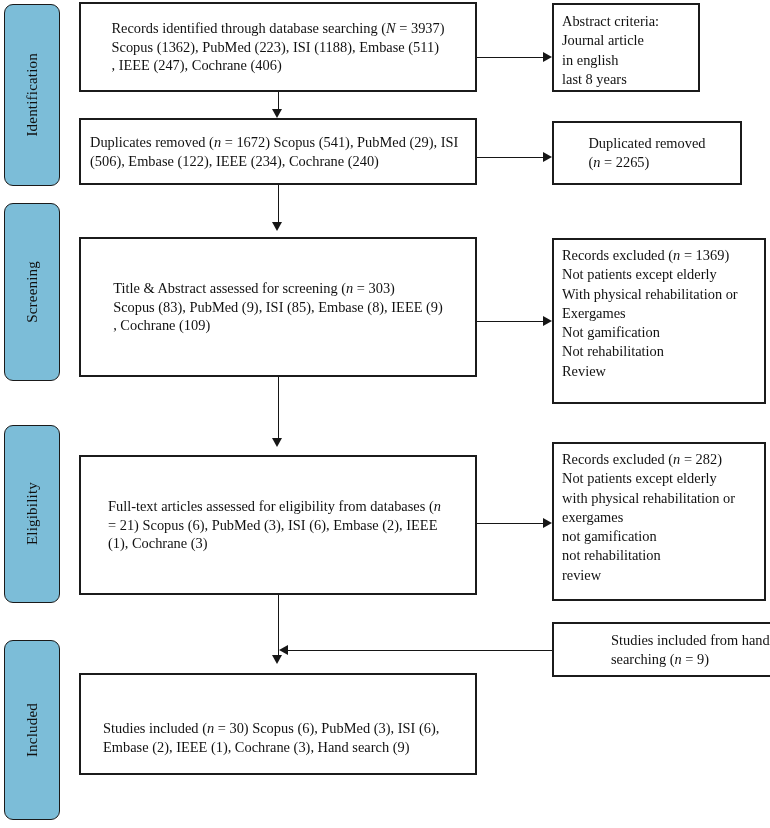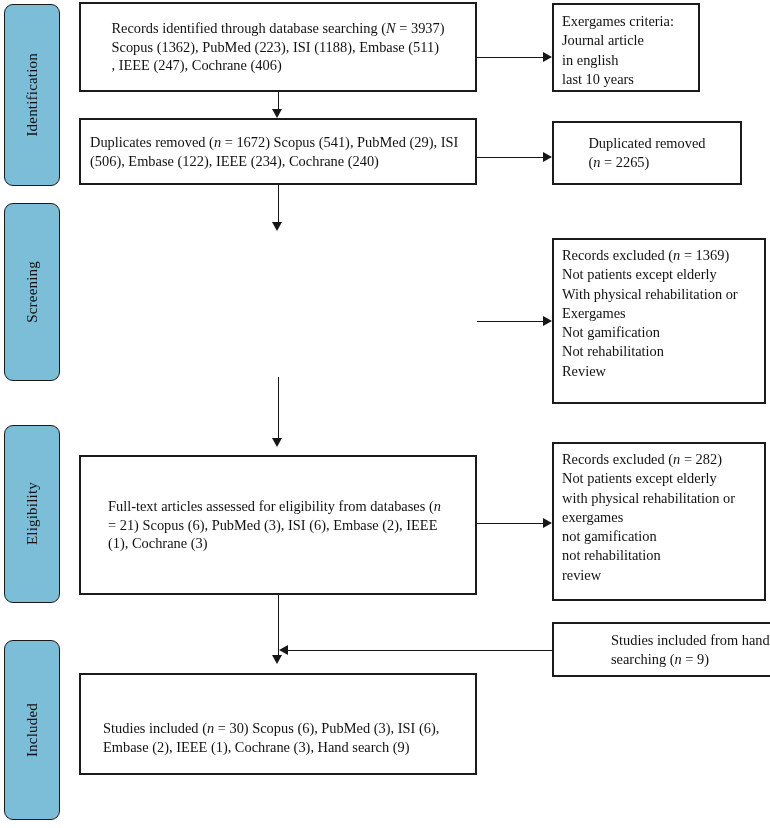--- a/index.html
+++ b/index.html
@@ -127,24 +127,24 @@
   <div class="pbox" style="left:79px; top:2px; width:398px; height:90px;">
     <div class="ptext">
       <span>Records identified through database searching (</span><span class="ital">N</span><span> = 3937)</span><br>
       <span>Scopus (1362), PubMed (223), ISI (1188), Embase (511)</span><br>
       <span>, IEEE (247), Cochrane (406)</span>
     </div>
   </div>
 
   <div class="pbox leftalign pad-top" style="left:552px; top:3px; width:148px; height:89px;">
     <div class="ptext">
-      <span>Exergames criteria:</span><br>
+      <span>Abstract criteria:</span><br>
       <span>Journal article</span><br>
       <span>in english</span><br>
-      <span>last 10 years</span>
+      <span>last 8 years</span>
     </div>
   </div>
 
   <div class="hline" style="left:477px; top:57px; width:66px;"></div>
   <div class="arrow-right" style="left:543px; top:52px;"></div>
 
   <div class="vline" style="left:278px; top:92px; height:18px;"></div>
   <div class="arrow-down" style="left:272px; top:109px;"></div>
 
   <div class="pbox" style="left:79px; top:118px; width:398px; height:67px;">
@@ -159,20 +159,27 @@
       <span>(</span><span class="ital">n</span><span> = 2265)</span>
     </div>
   </div>
 
   <div class="hline" style="left:477px; top:157px; width:66px;"></div>
   <div class="arrow-right" style="left:543px; top:152px;"></div>
 
   <div class="vline" style="left:278px; top:185px; height:37px;"></div>
   <div class="arrow-down" style="left:272px; top:222px;"></div>
 
+  <div class="pbox" style="left:79px; top:237px; width:398px; height:140px;">
+    <div class="ptext">
+      <span>Title &amp; Abstract assessed for screening (</span><span class="ital">n</span><span> = 303)</span><br>
+      <span>Scopus (83), PubMed (9), ISI (85), Embase (8), IEEE (9)</span><br>
+      <span>, Cochrane (109)</span>
+    </div>
+  </div>
 
   <div class="pbox leftalign" style="left:552px; top:238px; width:214px; height:166px;">
     <div class="ptext">
       <span>Records excluded (</span><span class="ital">n</span><span> = 1369)</span><br>
       <span>Not patients except elderly</span><br>
       <span>With physical rehabilitation or Exergames</span><br>
       <span>Not gamification</span><br>
       <span>Not rehabilitation</span><br>
       <span>Review</span>
     </div>

